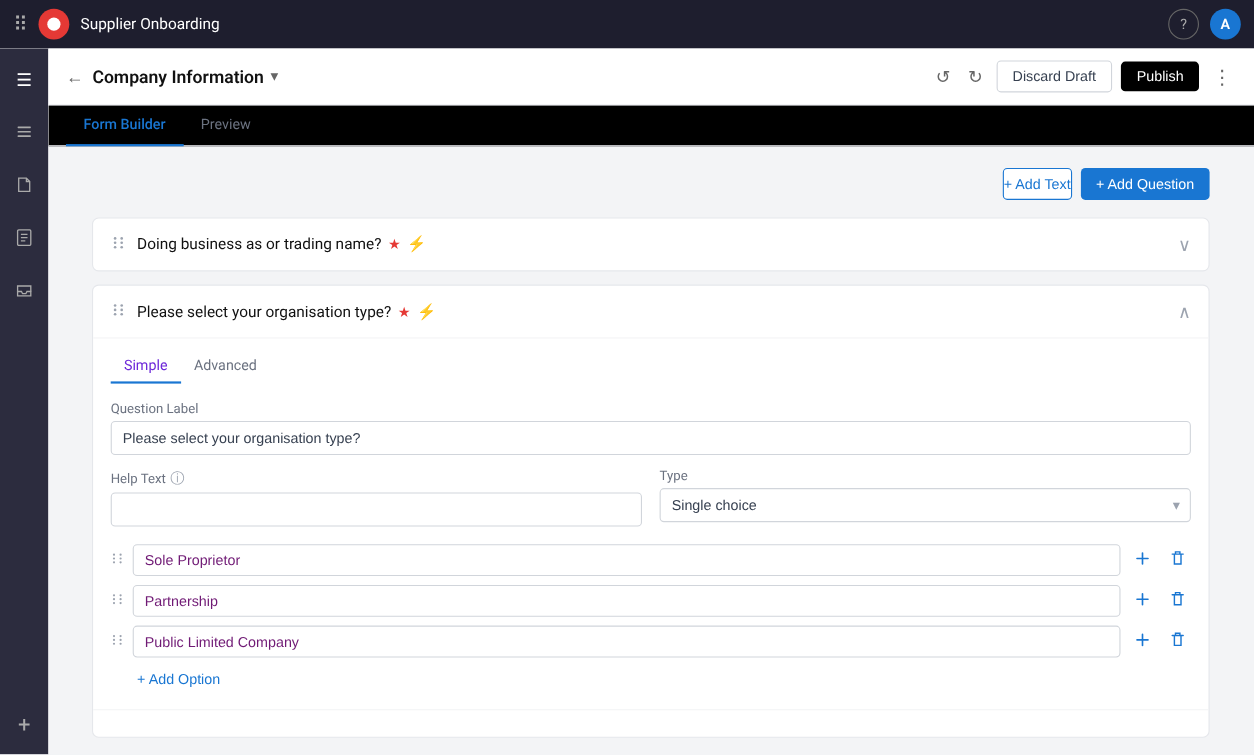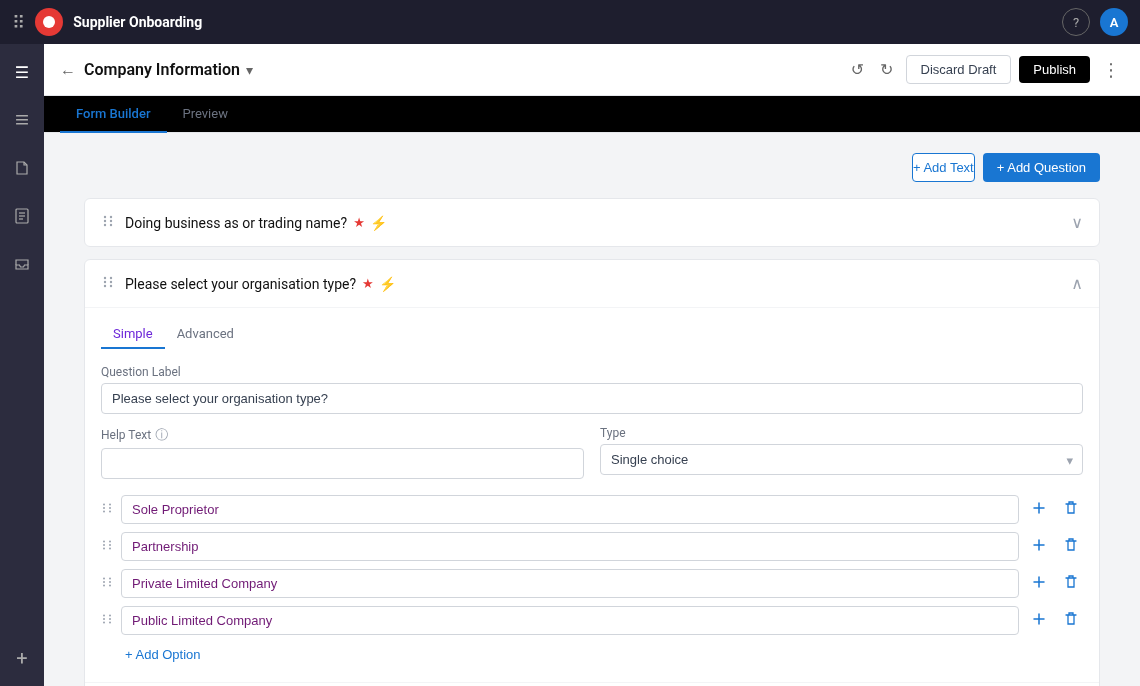--- a/index.html
+++ b/index.html
@@ -27,21 +27,21 @@
       display: flex; align-items: center; justify-content: center;
     }
     .top-nav-logo-inner {
       width: 12px; height: 12px;
       border-radius: 50%;
       background: white;
     }
     .top-nav-title {
       color: white;
       font-size: 14px;
-      font-weight: 700;
+      font-weight: 400;
     }
     .top-nav-spacer { flex: 1; }
     .top-nav-help {
       width: 28px; height: 28px;
       border-radius: 50%;
       border: 1.5px solid #666;
       color: #aaa;
       display: flex; align-items: center; justify-content: center;
       font-size: 13px;
       cursor: pointer;
@@ -601,55 +601,32 @@
                   <path d="M8 3v10M3 8h10" stroke="#1976d2" stroke-width="1.5" stroke-linecap="round"></path>
                 </svg>
               </span>
               <span class="option-delete">
                 <svg width="16" height="16" viewBox="0 0 16 16" fill="none">
                   <path d="M3 4h10M6 4V2h4v2M5 4v9h6V4" stroke="#1976d2" stroke-width="1.3" stroke-linecap="round" fill="none"></path>
                 </svg>
               </span>
             </div>
 
+
             <div class="option-row">
               <span class="option-drag">
                 <svg width="12" height="12" viewBox="0 0 12 12" fill="none">
                   <circle cx="3" cy="2.5" r="1" fill="#9ca3af"></circle>
                   <circle cx="9" cy="2.5" r="1" fill="#9ca3af"></circle>
                   <circle cx="3" cy="6" r="1" fill="#9ca3af"></circle>
                   <circle cx="9" cy="6" r="1" fill="#9ca3af"></circle>
                   <circle cx="3" cy="9.5" r="1" fill="#9ca3af"></circle>
                   <circle cx="9" cy="9.5" r="1" fill="#9ca3af"></circle>
                 </svg>
               </span>
-              <input class="option-input" type="text" value="Private Limited Company" style="">
-              <span class="option-action">
-                <svg width="16" height="16" viewBox="0 0 16 16" fill="none">
-                  <path d="M8 3v10M3 8h10" stroke="#1976d2" stroke-width="1.5" stroke-linecap="round"></path>
-                </svg>
-              </span>
-              <span class="option-delete">
-                <svg width="16" height="16" viewBox="0 0 16 16" fill="none">
-                  <path d="M3 4h10M6 4V2h4v2M5 4v9h6V4" stroke="#1976d2" stroke-width="1.3" stroke-linecap="round" fill="none"></path>
-                </svg>
-              </span>
-            </div>
-
-            <div class="option-row">
-              <span class="option-drag">
-                <svg width="12" height="12" viewBox="0 0 12 12" fill="none">
-                  <circle cx="3" cy="2.5" r="1" fill="#9ca3af"></circle>
-                  <circle cx="9" cy="2.5" r="1" fill="#9ca3af"></circle>
-                  <circle cx="3" cy="6" r="1" fill="#9ca3af"></circle>
-                  <circle cx="9" cy="6" r="1" fill="#9ca3af"></circle>
-                  <circle cx="3" cy="9.5" r="1" fill="#9ca3af"></circle>
-                  <circle cx="9" cy="9.5" r="1" fill="#9ca3af"></circle>
-                </svg>
-              </span>
               <input class="option-input" type="text" value="Public Limited Company" style="">
               <span class="option-action">
                 <svg width="16" height="16" viewBox="0 0 16 16" fill="none">
                   <path d="M8 3v10M3 8h10" stroke="#1976d2" stroke-width="1.5" stroke-linecap="round"></path>
                 </svg>
               </span>
               <span class="option-delete">
                 <svg width="16" height="16" viewBox="0 0 16 16" fill="none">
                   <path d="M3 4h10M6 4V2h4v2M5 4v9h6V4" stroke="#1976d2" stroke-width="1.3" stroke-linecap="round" fill="none"></path>
                 </svg>

